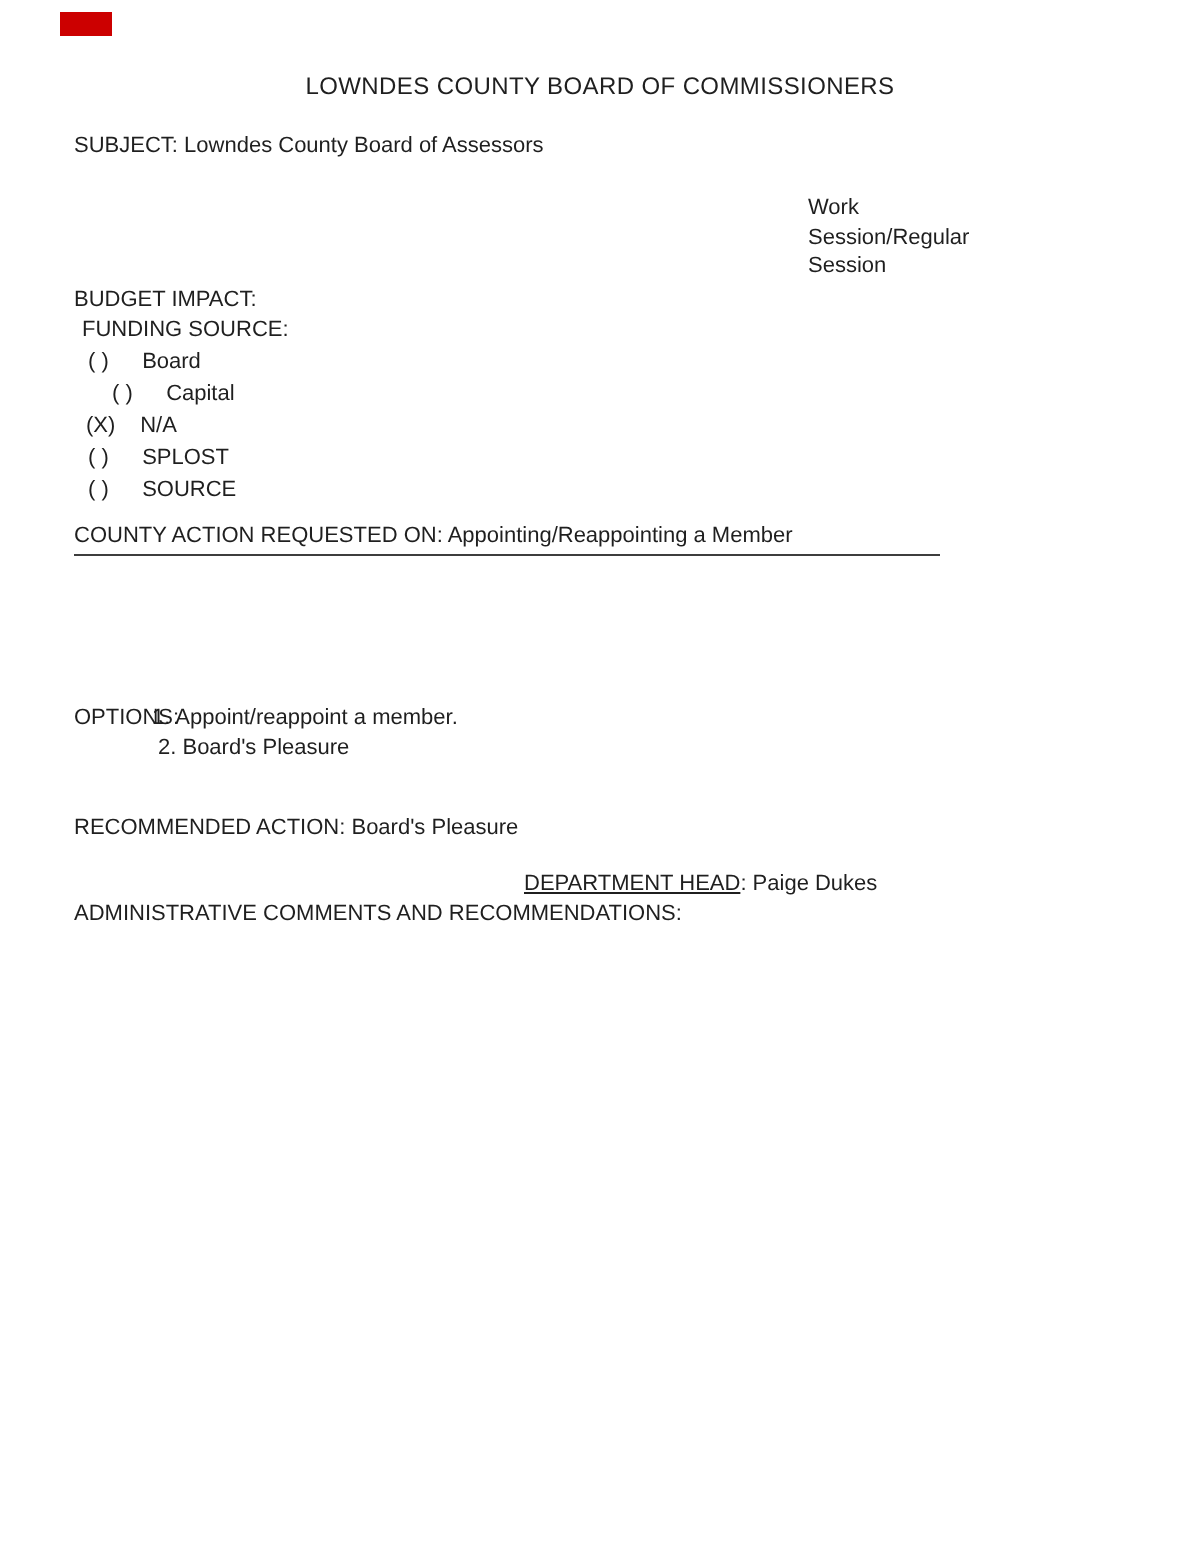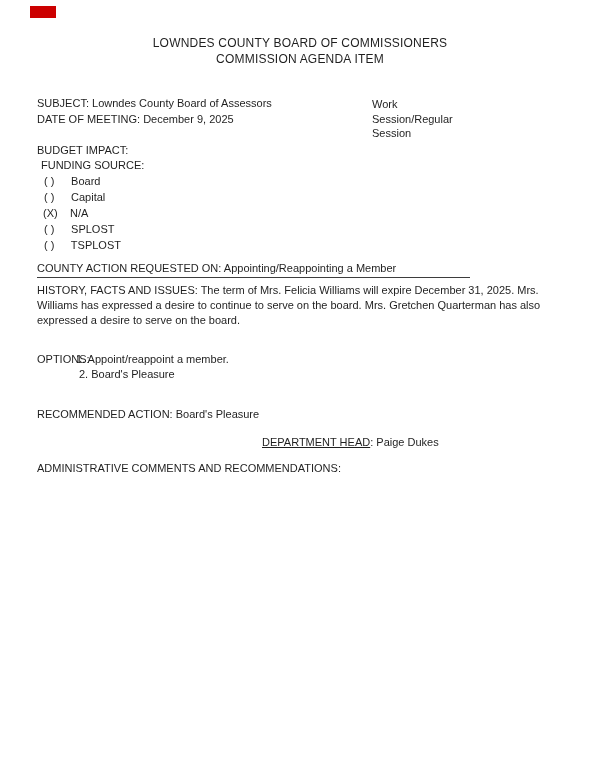--- a/index.html
+++ b/index.html
@@ -31,89 +31,82 @@
   .red-marker {
     position: absolute;
     left: 30px;
     top: 6px;
     width: 26px;
     height: 12px;
     background: #cc0000;
   }
   .mark { display: inline-block; width: 24px; }
   .para { width: 528px; }
-  .session-col { width: 120px; line-height: 14.5px; }
+  .session-col { width: 120px; line-height: 14.5px; margin-left: 32px; }
 </style>
 </head>
 <body>
 
 <div class="page">
 
   <div class="red-marker"></div>
 
   <div class="abs center title" style="top:36px;">LOWNDES COUNTY BOARD OF COMMISSIONERS</div>
-  <div class="abs center title" style="top:52px;">COMMISSION AGENDA ITEM</div>
 
-  <div class="abs" style="left:37px; top:96px;">
+  <div class="abs" style="left:37px; top:66px;">
     <span>SUBJECT:</span>
     <span> </span>
     <span>Lowndes County Board of Assessors</span>
   </div>
 
   <div class="abs session-col" style="left:372px; top:97px;">
     <div>Work</div>
     <div>Session/Regular</div>
     <div>Session</div>
   </div>
 
-  <div class="abs" style="left:37px; top:112px;">
-    <span>DATE OF MEETING:</span>
-    <span> </span>
-    <span>December 9, 2025</span>
-  </div>
 
   <div class="abs" style="left:37px; top:143px;">BUDGET IMPACT:</div>
 
   <div class="abs" style="left:41px; top:158px;">FUNDING SOURCE:</div>
 
   <div class="abs" style="left:44px; top:174px;">
     <span class="mark">( )</span>
     <span>Board</span>
   </div>
-  <div class="abs" style="left:44px; top:190px;">
+  <div class="abs" style="left:56px; top:190px;">
     <span class="mark">( )</span>
     <span>Capital</span>
   </div>
   <div class="abs" style="left:43px; top:206px;">
     <span class="mark">(X)</span>
     <span>N/A</span>
   </div>
   <div class="abs" style="left:44px; top:222px;">
     <span class="mark">( )</span>
     <span>SPLOST</span>
   </div>
   <div class="abs" style="left:44px; top:238px;">
     <span class="mark">( )</span>
-    <span>TSPLOST</span>
+    <span>SOURCE</span>
   </div>
 
   <div class="abs" style="left:37px; top:261px;">
     <span>COUNTY ACTION REQUESTED ON:</span>
     <span> </span>
     <span>Appointing/Reappointing a Member</span>
   </div>
   <div class="rule" style="left:37px; top:277px; width:433px;"></div>
 
-  <div class="abs para" style="left:37px; top:283px;">HISTORY, FACTS AND ISSUES: The term of Mrs. Felicia Williams will expire December 31, 2025. Mrs. Williams has expressed a desire to continue to serve on the board. Mrs. Gretchen Quarterman has also expressed a desire to serve on the board.</div>
 
   <div class="abs" style="left:37px; top:352px;">OPTIONS:</div>
   <div class="abs" style="left:76px; top:352px;">1. Appoint/reappoint a member.</div>
   <div class="abs" style="left:79px; top:367px;text-align:right;">2. Board's Pleasure</div>
 
   <div class="abs" style="left:37px; top:407px;">RECOMMENDED ACTION: Board's Pleasure</div>
 
   <div class="abs" style="left:262px; top:435px;">
     <span class="u">DEPARTMENT HEAD</span><span>: Paige Dukes</span>
   </div>
 
-  <div class="abs" style="left:37px; top:461px;">ADMINISTRATIVE COMMENTS AND RECOMMENDATIONS:</div>
+  <div class="abs" style="left:37px; top:450px;">ADMINISTRATIVE COMMENTS AND RECOMMENDATIONS:</div>
 
 </div>
 
 </body></html>

